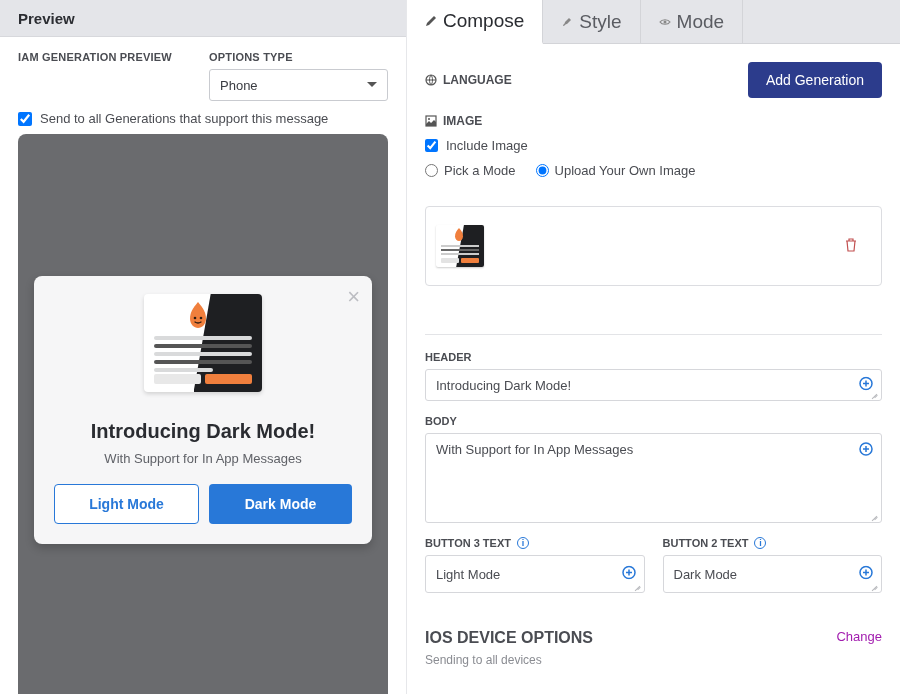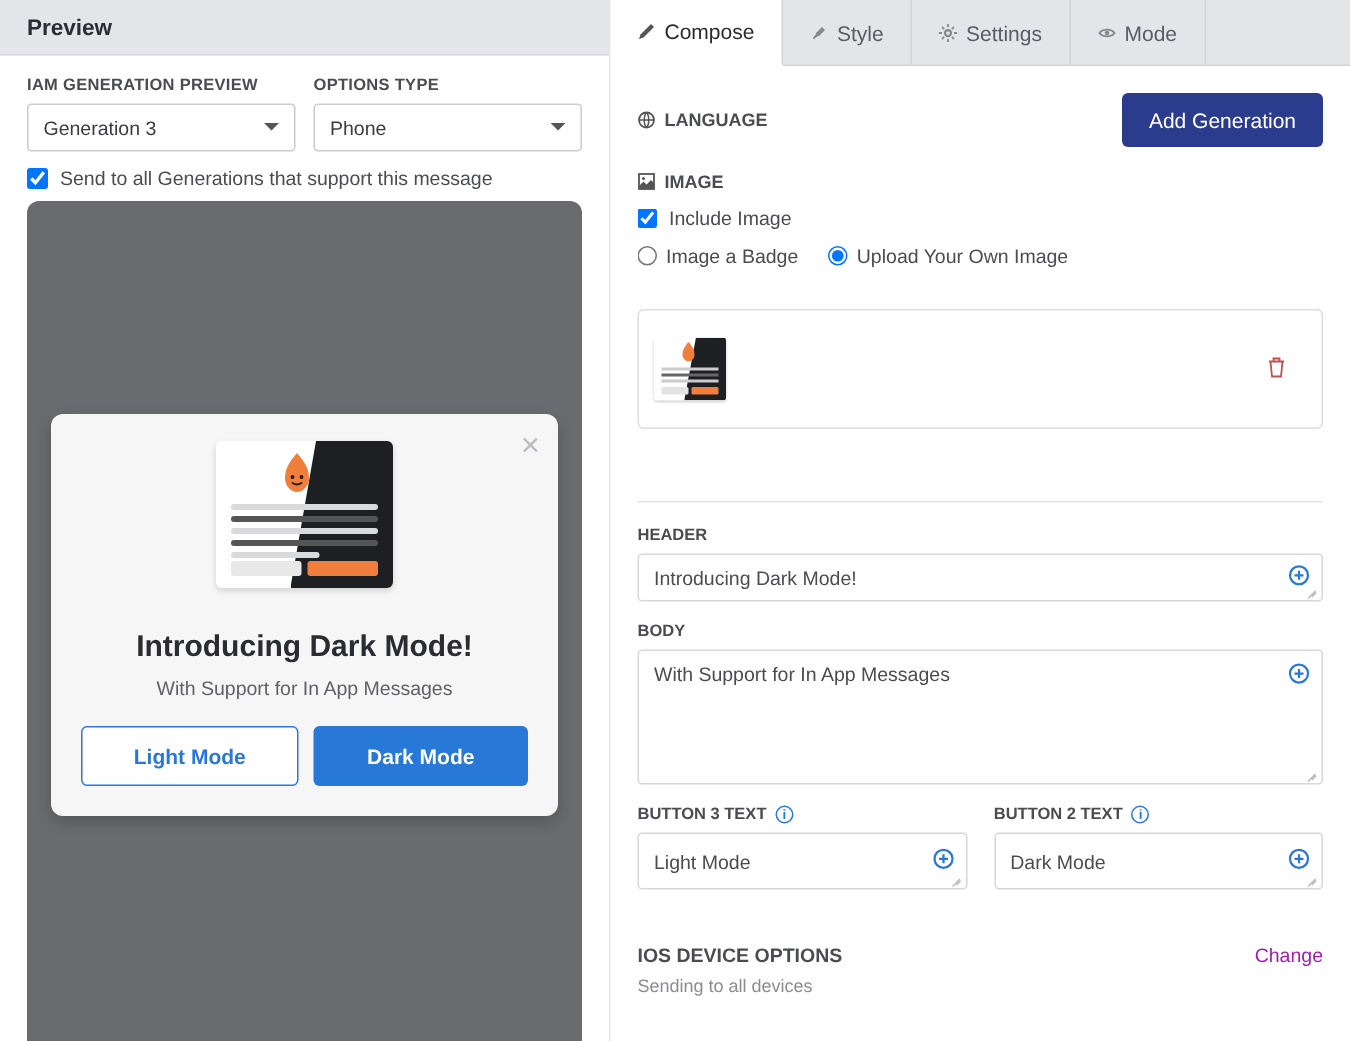--- a/index.html
+++ b/index.html
@@ -35,21 +35,21 @@
   .mini-btn.d { background:#f07f3d; }
   .modal-h { text-align:center; font-size:20px; font-weight:700; color:#2a2c31; margin-bottom:8px; }
   .modal-b { text-align:center; font-size:13px; color:#5f6167; margin-bottom:18px; }
   .modal-btns { display:flex; gap:10px; }
   .m-btn { flex:1; height:40px; border-radius:4px; display:flex; align-items:center; justify-content:center; font-size:14px; font-weight:600; }
   .m-btn.light { background:#fff; border:1px solid #2878d8; color:#2878d8; }
   .m-btn.dark { background:#2878d8; color:#fff; }
   
   .right { flex:1; display:flex; flex-direction:column; overflow-y:auto; }
   .tabs { background:#e4e5e9; height:44px; display:flex; border-bottom:1px solid #d3d4d8; }
-  .tab { display:flex; align-items:center; gap:6px; padding:0 18px; font-size:14px; color:#5a5c62; border-right:1px solid #d3d4d8; }
+  .tab { display:flex; align-items:center; gap:6px; padding:0 18px; font-size:19px; color:#5a5c62; border-right:1px solid #d3d4d8; }
   .tab.active { background:#fff; border-bottom:2px solid #fff; margin-bottom:-1px; color:#2a2c31; }
   .tab svg { width:12px; height:12px; }
   .right-body { padding:18px 18px 0; flex:1; }
   .section-head { display:flex; align-items:center; justify-content:space-between; margin-bottom:16px; }
   .sec-title { font-size:12px; font-weight:700; color:#4a4c52; display:flex; align-items:center; gap:6px; }
   .btn-primary { background:#2c3c8c; color:#fff; border-radius:4px; padding:10px 18px; font-size:14px; font-weight:500; }
   .image-section { border-bottom:1px solid #e3e4e7; padding-bottom:48px; margin-bottom:16px; }
   .img-opts { margin-top:10px; }
   .opt-row { display:flex; align-items:center; gap:8px; font-size:13px; color:#4a4c52; margin-bottom:10px; }
   .radio-row { display:flex; align-items:center; gap:20px; font-size:13px; color:#4a4c52; }
@@ -67,45 +67,37 @@
   .plus-ico { position:absolute; right:8px; top:8px; color:#2878d8; }
   .plus-ico.center { top:50%; transform:translateY(-50%); }
   .resize-handle { position:absolute; bottom:2px; right:2px; width:10px; height:10px; }
   .resize-handle::before,.resize-handle::after { content:""; position:absolute; background:#b8b9bd; }
   .resize-handle::before { width:7px; height:1px; bottom:1px; right:1px; transform:rotate(-45deg); }
   .resize-handle::after { width:4px; height:1px; bottom:1px; right:1px; transform:rotate(-45deg); }
   .btn-fields { display:flex; gap:18px; }
   .btn-fields .field-block { flex:1; }
   .info-ico { width:12px; height:12px; border-radius:50%; border:1px solid #2878d8; color:#2878d8; font-size:9px; display:inline-flex; align-items:center; justify-content:center; }
   .ios-row { display:flex; justify-content:space-between; align-items:flex-start; margin-top:22px; }
-  .ios-title { font-size:13px; font-weight:700; color:#4a4c52; margin-bottom:6px; }
+  .ios-title { font-size:16px; font-weight:700; color:#4a4c52; margin-bottom:6px; }
   .ios-sub { font-size:12px; color:#8a8c92; }
   .link { color:#a21caf; font-size:13px; }
 </style>
 </head>
 <body>
 
 <div class="app">
 
   <div class="left">
     <div class="left-header">
       <div class="left-title">Preview</div>
     </div>
     <div class="left-controls">
       <div class="ctrl-row">
         <div class="ctrl-col">
           <div class="ctrl-label">IAM GENERATION PREVIEW</div>
-          <div class="select">
-            <span>Generation 3</span>
-            <span class="caret">
-                <svg width="10" height="6" viewBox="0 0 10 6">
-                  <path d="M0 0l5 5 5-5z" fill="#555"></path>
-                </svg>
-              </span>
-          </div>
         </div>
         <div class="ctrl-col">
           <div class="ctrl-label">OPTIONS TYPE</div>
           <div class="select">
             <span>Phone</span>
             <span class="caret">
                 <svg width="10" height="6" viewBox="0 0 10 6">
                   <path d="M0 0l5 5 5-5z" fill="#555"></path>
                 </svg>
               </span>
@@ -163,27 +155,20 @@
         <span>Compose</span>
       </div>
       <div class="tab">
         <svg viewBox="0 0 12 12">
             <path d="M2 10c0-2 2-2 2-4l4-4 2 2-4 4c-2 0-2 2-4 2z" fill="#888"></path>
           </svg>
         <span>Style</span>
       </div>
       <div class="tab">
         <svg viewBox="0 0 12 12">
-            <circle cx="6" cy="6" r="2" fill="none" stroke="#888" stroke-width="1.5"></circle>
-            <path d="M6 0v2M6 10v2M0 6h2M10 6h2M2 2l1.4 1.4M8.6 8.6L10 10M10 2L8.6 3.4M3.4 8.6L2 10" stroke="#888" stroke-width="1.2"></path>
-          </svg>
-        <span>Settings</span>
-      </div>
-      <div class="tab">
-        <svg viewBox="0 0 12 12">
             <path d="M1 6c2-3 8-3 10 0-2 3-8 3-10 0z" fill="none" stroke="#888" stroke-width="1.2"></path>
             <circle cx="6" cy="6" r="1.5" fill="#888"></circle>
           </svg>
         <span>Mode</span>
       </div>
     </div>
 
     <div class="right-body">
       <div class="section-head">
         <div class="sec-title">
@@ -206,21 +191,21 @@
           <span>IMAGE</span>
         </div>
         <div class="img-opts">
           <label class="opt-row">
             <input type="checkbox" checked="" style="">
             <span>Include Image</span>
           </label>
           <div class="radio-row">
             <label>
               <input type="radio" name="imgsrc" style="">
-              <span>Image a Badge</span>
+              <span>Pick a Mode</span>
             </label>
             <label>
               <input type="radio" name="imgsrc" checked="" style="">
               <span>Upload Your Own Image</span>
             </label>
           </div>
           <div class="upload-box">
             <div class="thumb">
               <div class="mini-dark"></div>
               <svg style="position:absolute;left:17px;top:3px;width:12px;height:13px" viewBox="0 0 24 26">

